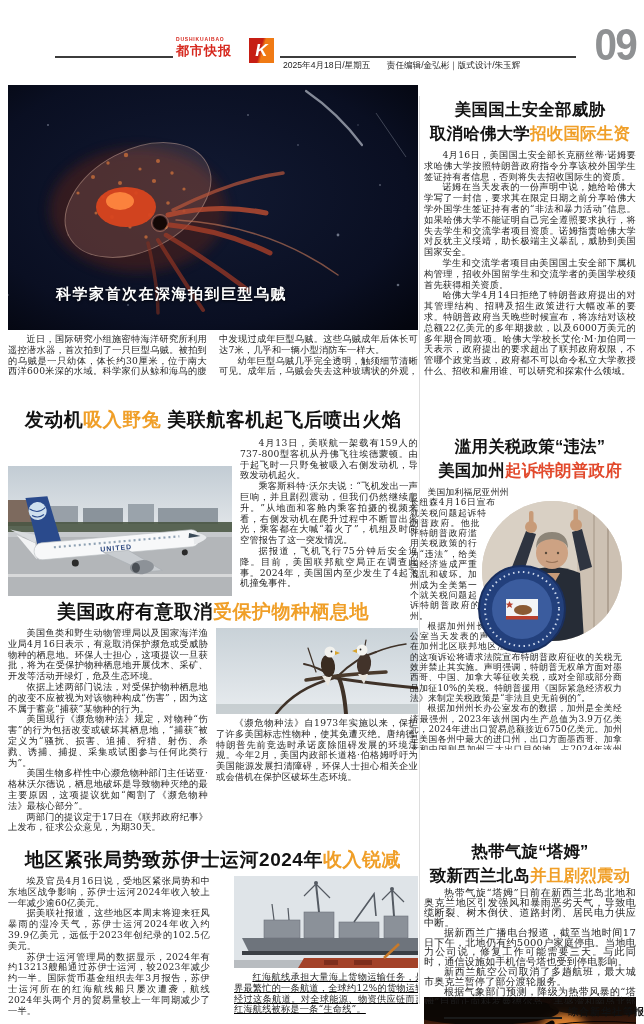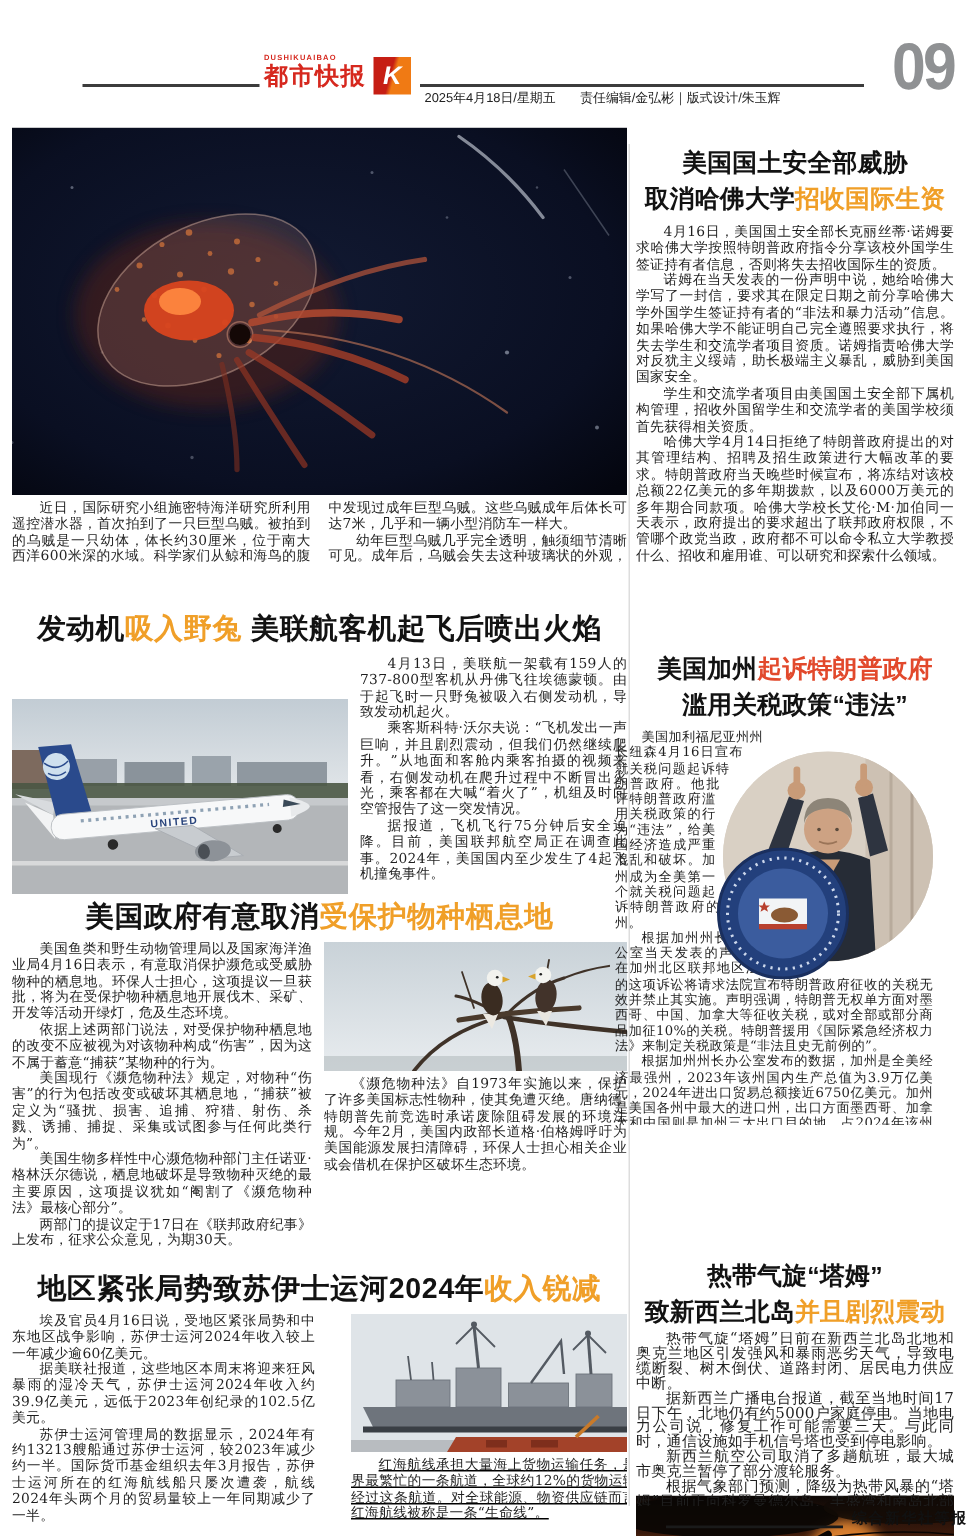--- a/index.html
+++ b/index.html
@@ -7,21 +7,21 @@
         font-family:"Liberation Sans",sans-serif;}
   
   .main-title{position:absolute;left:0;right:0;top:4px;text-align:center;
     font-size:37px;font-weight:900;letter-spacing:3px;color:#141414;
     font-family:"Liberation Sans",sans-serif;}
   .rule{position:absolute;height:2px;background:#3c3c3c;}
   .rule-left{left:55px;top:56px;width:118px;}
   .rule-right{left:280px;top:56px;width:296px;}
   .brand{position:absolute;left:176px;top:37px;width:70px;text-align:left;line-height:1;}
   .brand-en{font-size:5px;letter-spacing:.8px;color:#d6281e;font-weight:700;display:block;}
-  .brand-cn{font-size:16px;font-weight:900;color:#d6281e;display:block;margin-top:2px;letter-spacing:1px;}
+  .brand-cn{font-size:13px;font-weight:900;color:#d6281e;display:block;margin-top:2px;letter-spacing:1px;}
   .k-logo{position:absolute;left:249px;top:38px;width:25px;height:25px;
     background:linear-gradient(105deg,#c61e14 45%,#f07a14 55%);display:flex;
     align-items:center;justify-content:center;color:#fff;font-weight:900;font-size:17px;
     font-style:italic;font-family:"Liberation Sans",sans-serif;}
   .header-meta{position:absolute;left:283px;top:60px;font-size:8.6px;color:#222;
     white-space:nowrap;font-family:"Liberation Sans",sans-serif;}
   .header-meta .gap{display:inline-block;width:14px;}
   .page-number{position:absolute;right:8px;top:20px;font-size:44px;font-weight:900;
     color:#8f9193;letter-spacing:-2px;transform:scaleX(.92);transform-origin:right;}
   .col-divider{position:absolute;left:419px;top:96px;width:1px;height:908px;background:#dddddd;}
@@ -131,20 +131,21 @@
       <g fill="none" stroke-linecap="round">
         <path d="M160,130 Q210,118 258,128" stroke="#b44a30" stroke-width="5" opacity=".85"></path>
         <path d="M162,140 Q215,145 262,168" stroke="#a83e28" stroke-width="5" opacity=".8"></path>
         <path d="M158,150 Q200,175 240,205" stroke="#9a3826" stroke-width="4.5" opacity=".75"></path>
         <path d="M150,155 Q175,195 195,225" stroke="#8f3322" stroke-width="4" opacity=".7"></path>
         <path d="M165,125 Q225,95 275,88" stroke="#b8563a" stroke-width="3.5" opacity=".7"></path>
         <path d="M140,158 Q150,200 150,228" stroke="#7e2e20" stroke-width="3.5" opacity=".6"></path>
         <path d="M168,135 Q260,140 330,190" stroke="#c97a58" stroke-width="1.5" opacity=".6"></path>
       </g>
     </svg>
+    <div class="squid-caption">科学家首次在深海拍到巨型乌贼</div>
   </div>
 
   <div class="abs body-text" style="left:8px;top:334px;width:410px;height:64px;column-count:2;column-gap:12px;">
     <p>近日，国际研究小组施密特海洋研究所利用遥控潜水器，首次拍到了一只巨型乌贼。被拍到的乌贼是一只幼体，体长约30厘米，位于南大西洋600米深的水域。科学家们从鲸和海鸟的腹中发现过成年巨型乌贼。这些乌贼成年后体长可达7米，几乎和一辆小型消防车一样大。</p>
     <p>幼年巨型乌贼几乎完全透明，触须细节清晰可见。成年后，乌贼会失去这种玻璃状的外观，变成不透明的深红色或紫色。成年巨型乌贼被认为是世界上已知最大的无脊椎动物。</p>
   </div>
 
   <div class="abs headline headline-left" style="left:8px;top:408px;width:410px;height:26px;">
     <span>发动机</span><span class="hl-orange">吸入野兔</span><span> 美联航客机起飞后喷出火焰</span>
   </div>
@@ -295,22 +296,22 @@
     <div><span>取消哈佛大学</span><span class="hl-orange">招收国际生资质</span></div>
   </div>
   <div class="abs body-text" style="left:424px;top:150px;width:212px;height:282px;">
     <p>4月16日，美国国土安全部长克丽丝蒂·诺姆要求哈佛大学按照特朗普政府指令分享该校外国学生签证持有者信息，否则将失去招收国际生的资质。</p>
     <p>诺姆在当天发表的一份声明中说，她给哈佛大学写了一封信，要求其在限定日期之前分享哈佛大学外国学生签证持有者的“非法和暴力活动”信息。如果哈佛大学不能证明自己完全遵照要求执行，将失去学生和交流学者项目资质。诺姆指责哈佛大学对反犹主义绥靖，助长极端主义暴乱，威胁到美国国家安全。</p>
     <p>学生和交流学者项目由美国国土安全部下属机构管理，招收外国留学生和交流学者的美国学校须首先获得相关资质。</p>
     <p>哈佛大学4月14日拒绝了特朗普政府提出的对其管理结构、招聘及招生政策进行大幅改革的要求。特朗普政府当天晚些时候宣布，将冻结对该校总额22亿美元的多年期拨款，以及6000万美元的多年期合同款项。哈佛大学校长艾伦·M·加伯同一天表示，政府提出的要求超出了联邦政府权限，不管哪个政党当政，政府都不可以命令私立大学教授什么、招收和雇用谁、可以研究和探索什么领域。</p>
   </div>
 
   <div class="abs headline headline-right" style="left:424px;top:434px;width:212px;height:50px;">
+    <div>滥用关税政策“违法”</div>
     <div><span>美国加州</span><span class="hl-red">起诉特朗普政府</span></div>
-    <div>滥用关税政策“违法”</div>
   </div>
   <div class="abs body-text" style="left:410px;top:487px;width:212px;height:263px;font-size:8.8px;line-height:10.3px;">
     <div class="circle-photo">
       <div class="disc">
         <svg width="140" height="140" viewBox="0 0 140 140">
           <rect width="140" height="140" fill="#d9d0c4"></rect>
           <rect x="95" width="45" height="140" fill="#c4b8a8" opacity=".6"></rect>
           <line x1="112" y1="0" x2="112" y2="140" stroke="#b8ab9c" stroke-width="2"></line>
           <line x1="126" y1="0" x2="126" y2="140" stroke="#b0a293" stroke-width="2"></line>
           <path d="M30,66 L44,30 L54,33 L42,70 Z" fill="#2e3440"></path>

